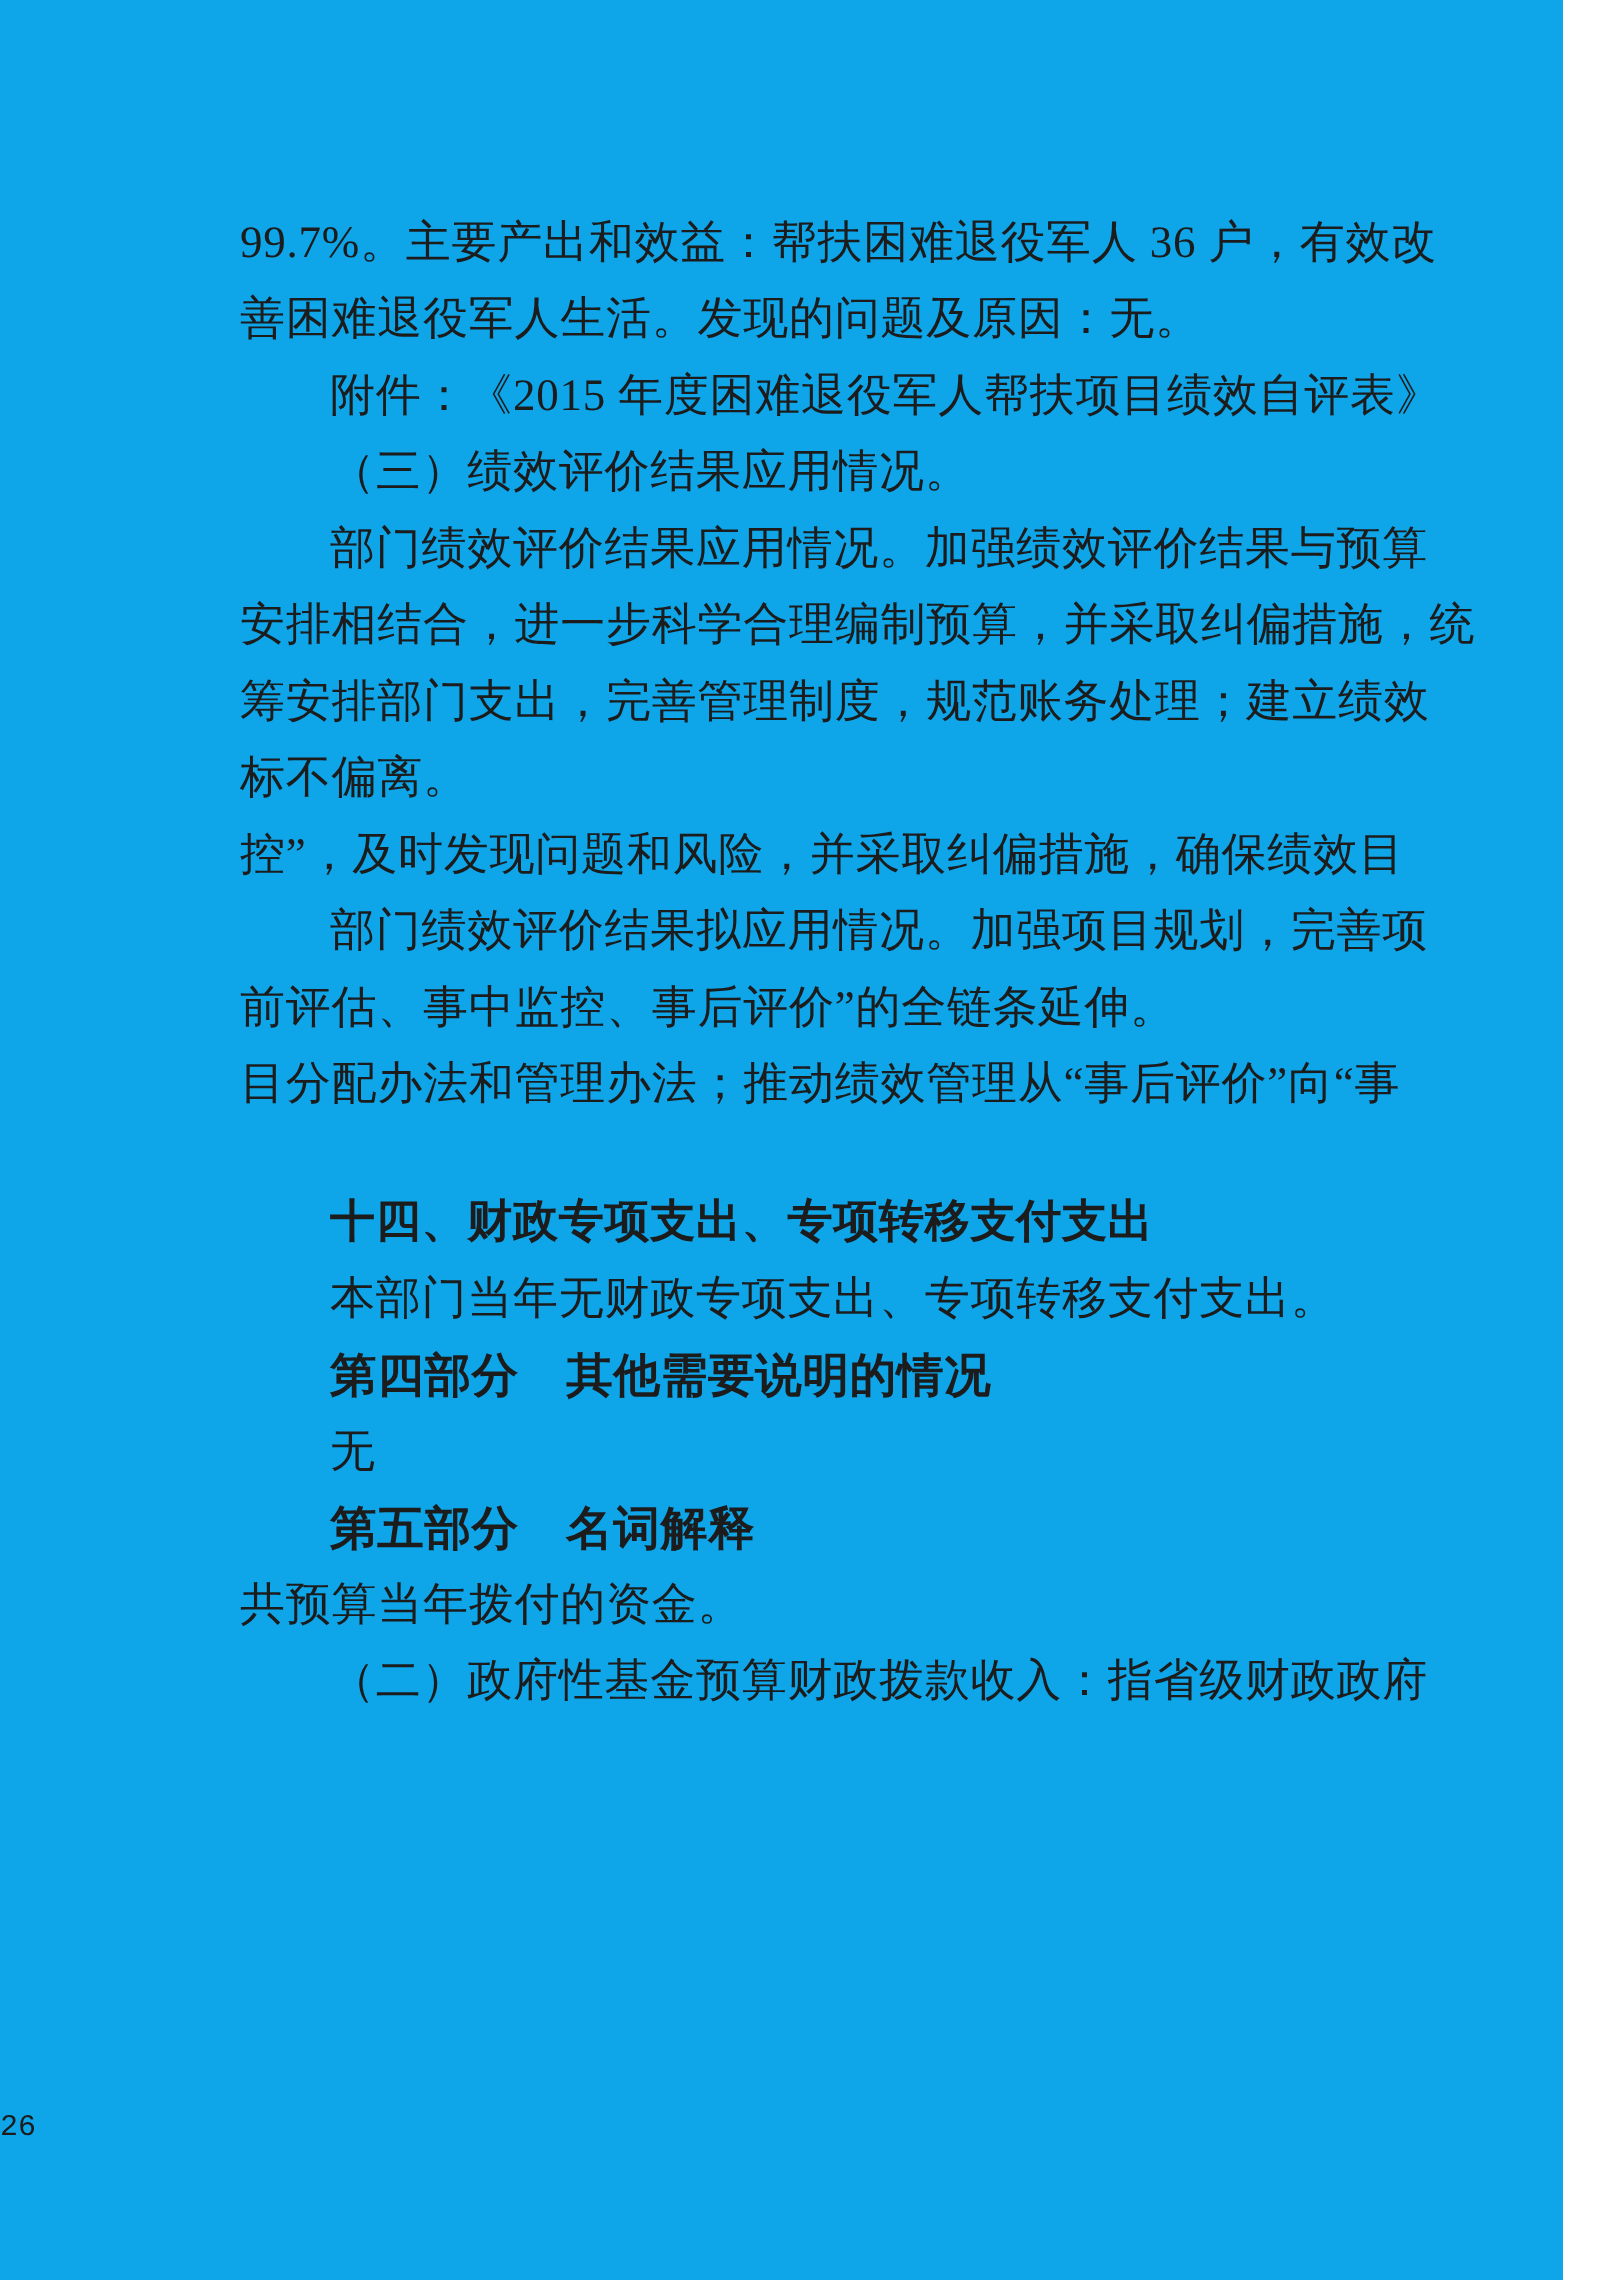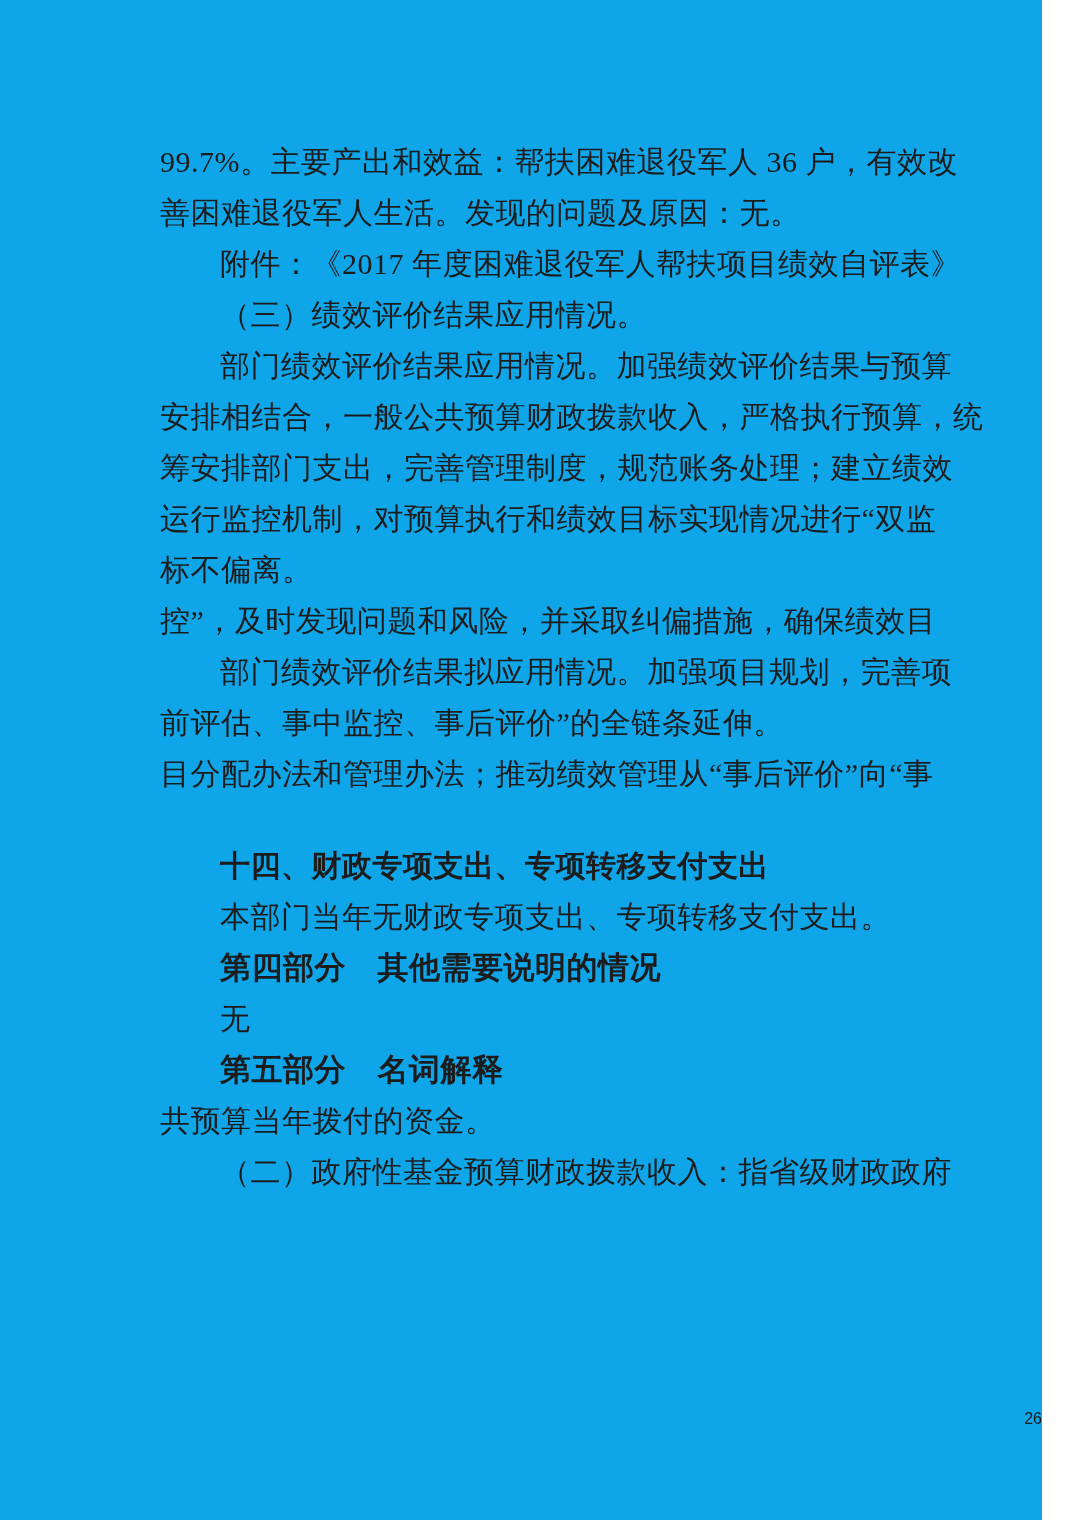--- a/index.html
+++ b/index.html
@@ -43,40 +43,39 @@
   .gap-section {
     margin-top: 41px;
   }
   .gap-part {
   }
   .page-number {
     position: absolute;
     left: 0;
     right: 0;
     top: 1406px;
-    text-align: right;
-    font-size: 16px;
+    text-align: left;
+    font-size: 20px;
     line-height: 26px;
     color: #1c1c1c;
-    font-family: Liberation Sans, sans-serif;
+    font-family: Liberation Mono, monospace;
   }
 </style>
 </head>
 <body>
 
 <div class="page">
   <div class="content">
     <div class="line">99.7%。主要产出和效益：帮扶困难退役军人 36 户，有效改</div>
     <div class="line">善困难退役军人生活。发现的问题及原因：无。</div>
-    <div class="line indent">附件：《2017 年度困难退役军人帮扶项目绩效自评表》</div>
+    <div class="line indent">附件：《2015 年度困难退役军人帮扶项目绩效自评表》</div>
     <div class="line indent">（三）绩效评价结果应用情况。</div>
     <div class="line indent">部门绩效评价结果应用情况。加强绩效评价结果与预算</div>
-    <div class="line">安排相结合，一般公共预算财政拨款收入，严格执行预算，统</div>
+    <div class="line">安排相结合，进一步科学合理编制预算，并采取纠偏措施，统</div>
     <div class="line">筹安排部门支出，完善管理制度，规范账务处理；建立绩效</div>
-    <div class="line">运行监控机制，对预算执行和绩效目标实现情况进行“双监</div>
     <div class="line">标不偏离。</div>
     <div class="line">控”，及时发现问题和风险，并采取纠偏措施，确保绩效目</div>
     <div class="line indent">部门绩效评价结果拟应用情况。加强项目规划，完善项</div>
     <div class="line">前评估、事中监控、事后评价”的全链条延伸。</div>
     <div class="line">目分配办法和管理办法；推动绩效管理从“事后评价”向“事</div>
     <div class="line indent bold-kai gap-section">十四、财政专项支出、专项转移支付支出</div>
     <div class="line indent">本部门当年无财政专项支出、专项转移支付支出。</div>
     <div class="line indent heiti gap-part">第四部分　其他需要说明的情况</div>
     <div class="line indent">无</div>
     <div class="line indent heiti gap-part">第五部分　名词解释</div>

